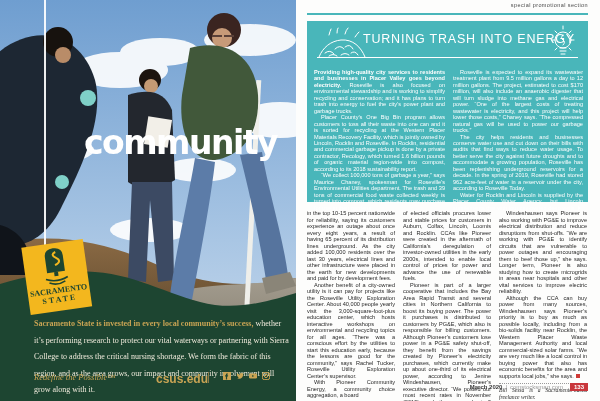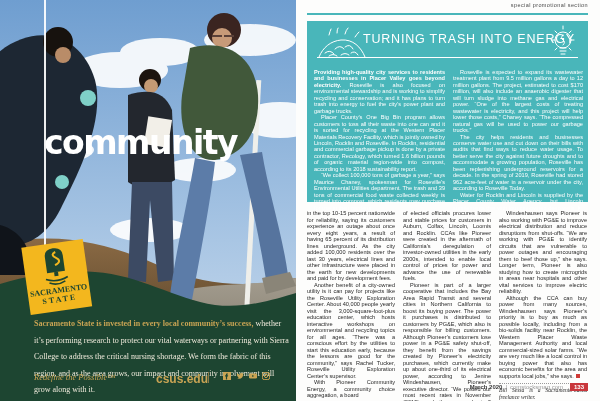--- a/index.html
+++ b/index.html
@@ -3,21 +3,21 @@
 <meta charset="utf-8">
 <style>
   html,body{margin:0;padding:0;background:#e8e8e8;}
   #page{position:relative;width:600px;height:401px;background:#fdfdfc;overflow:hidden;
         font-family:"Liberation Sans",sans-serif;}
   
   #ad{position:absolute;left:0;top:0;width:296px;height:401px;overflow:hidden;}
   #photo{position:absolute;left:0;top:0;}
   #string{position:absolute;left:44px;top:0;width:2px;height:252px;background:rgba(255,255,255,.92);}
   #headline{position:absolute;left:44px;top:126px;color:#fff;font-family:"DejaVu Sans",sans-serif;
-            font-weight:bold;font-size:33px;letter-spacing:-1.5px;line-height:1;}
+            font-weight:bold;font-size:33px;letter-spacing:-1.5px;line-height:1;padding-left:40px;}
   #greenpanel{position:absolute;left:0;bottom:0;}
   #tag{position:absolute;left:14px;top:234px;}
   #adcopy{position:absolute;left:34px;top:316px;width:258px;font-family:"Liberation Serif",serif;
           font-size:8px;line-height:16.5px;color:#efeadb;text-align:left;}
   #adcopy .hl{color:#c9a454;font-weight:bold;margin-top:44px;}
   #adfooter{position:absolute;left:34px;top:372px;width:236px;display:flex;align-items:flex-start;}
   #tagline{font-family:"Liberation Serif",serif;font-style:italic;font-size:8.5px;color:#c9a454;flex:1;}
   #website{font-size:12px;color:#c9a454;font-weight:bold;margin-right:0;}
   #addiv{width:1px;height:11px;background:#8a7a4a;margin-right:9px;}
   .soc{width:8px;height:8px;margin-left:5px;display:block;}

